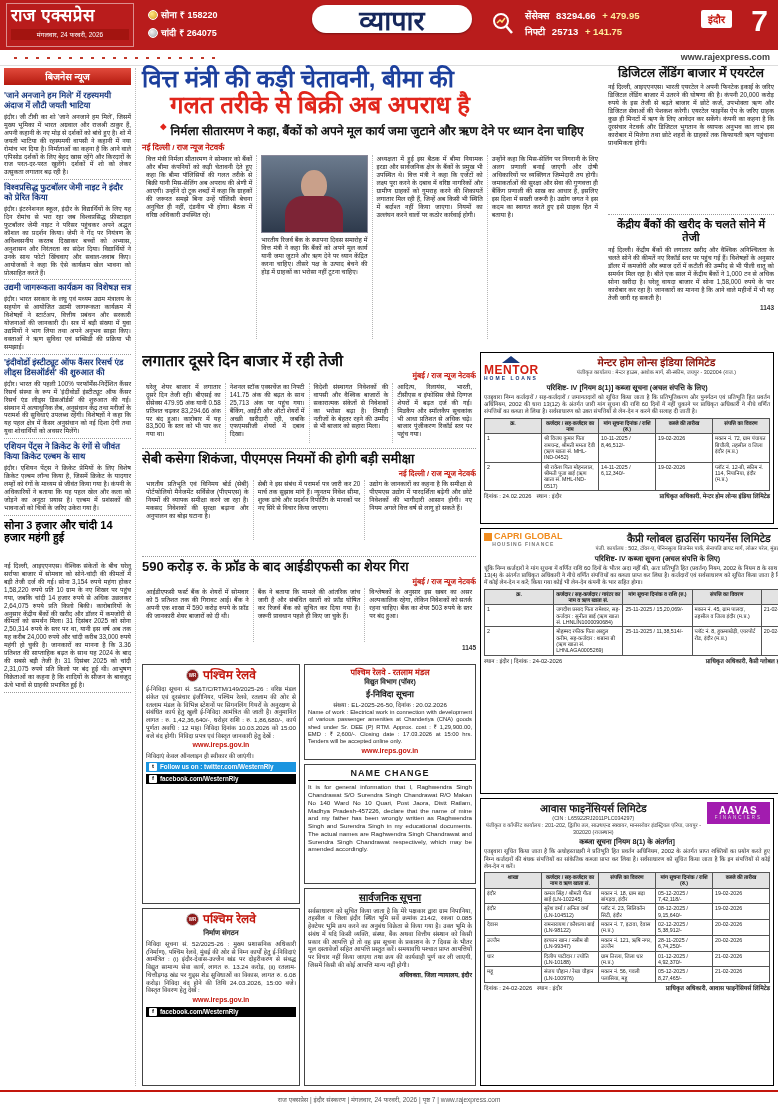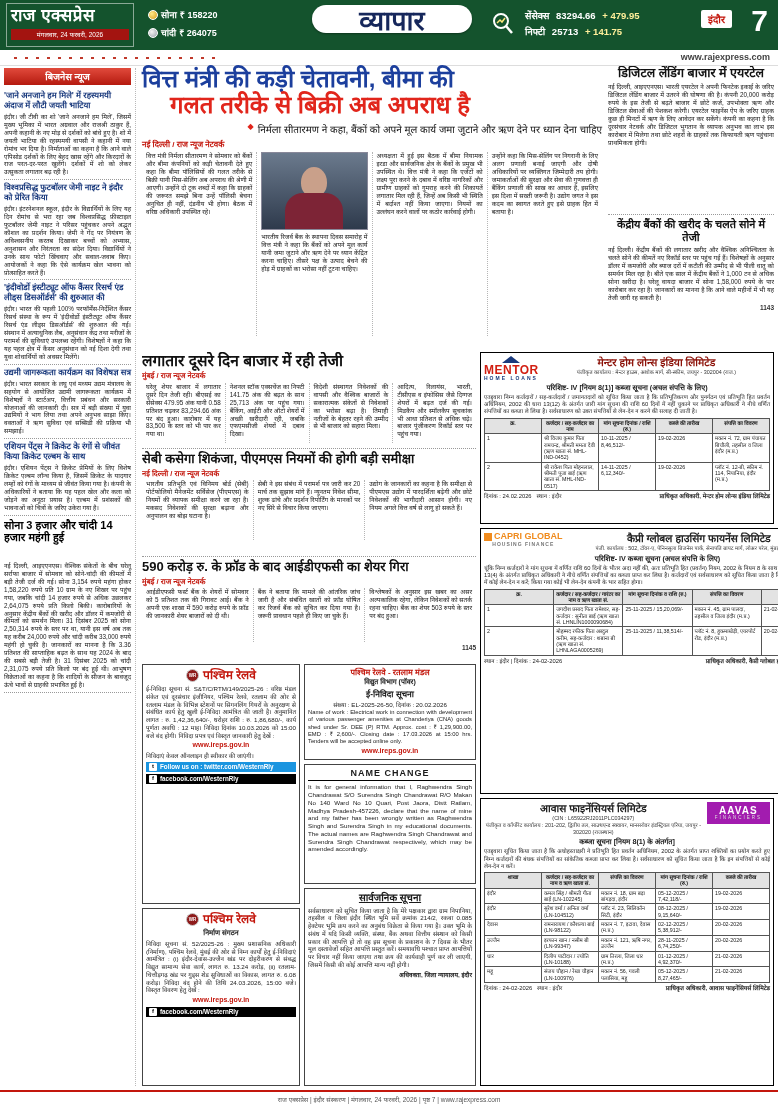--- a/index.html
+++ b/index.html
@@ -1,21 +1,21 @@
 <!DOCTYPE html>
 <html><head>
 <meta charset="utf-8">
 <style>
 *{margin:0;padding:0;box-sizing:border-box}
 html,body{background:#888}
 .page{position:relative;width:778px;height:1108px;margin:0 auto;background:#fff;
   font-family:"Liberation Sans",sans-serif;color:#1a1a1a;overflow:hidden}
 
 
-.hd{position:absolute;left:0;top:0;width:778px;height:50px;background:#14532d}
+.hd{position:absolute;left:0;top:0;width:778px;height:50px;background:#b91c1c}
 .hd-logo{position:absolute;left:6px;top:3px;width:128px;height:44px;border:1px solid rgba(255,255,255,.5);padding:2px 4px}
 .hd-logo-t{font-size:17px;font-weight:800;color:#fff;letter-spacing:.5px;line-height:1.2}
 .hd-date{margin-top:3px;background:#a31410;color:#fff;font-size:6.5px;padding:1px 3px;text-align:center}
 .hd-metal{position:absolute;left:148px;color:#fff;font-size:9px;font-weight:700;display:flex;align-items:center;gap:3px}
 .coin{width:10px;height:10px;border-radius:50%;display:inline-block;border:1px solid #fff}
 .coin.gold{background:radial-gradient(circle at 35% 35%,#ffe98a,#d79a18)}
 .coin.silver{background:radial-gradient(circle at 35% 35%,#f4f4f4,#9aa0a8)}
 .hd-center{position:absolute;left:312px;top:5px;width:160px;height:28px;background:#fff;border-radius:14px;
   display:flex;align-items:center;justify-content:center;box-shadow:0 1px 2px rgba(0,0,0,.35)}
 .hd-center span{font-size:27px;font-weight:800;color:#16275b}
@@ -37,36 +37,36 @@
 .lc-head{background:linear-gradient(180deg,#e14a3c,#b51a0f);color:#fff;text-align:center;font-size:9.5px;font-weight:800;padding:2px 0;margin-bottom:3px}
 .lc-art{border-bottom:1px dotted #999;padding:3px 0}
 .lc-h{font-size:8.3px;font-weight:800;color:#1a3a7d;line-height:1.2;margin-bottom:2px}
 .lc-b{font-size:6.3px;line-height:1.26;text-align:justify;color:#222}
 .gold-h{font-size:11px;font-weight:800;color:#000;line-height:1.15;margin-bottom:18px}
 
 
 .lead{position:absolute;left:142px;top:66px;width:460px}
 .lead-h1{font-size:24px;font-weight:800;color:#1c3f9d;line-height:1.08}
 .lead-h2{font-size:24px;font-weight:800;color:#e1251b;line-height:1.08;margin-left:28px}
-.lead-sub{display:flex;justify-content:flex-end;gap:4px;font-size:10px;font-weight:400;color:#111;margin:4px 0 2px}
+.lead-sub{display:flex;justify-content:center;gap:4px;font-size:12px;font-weight:700;color:#111;margin:4px 0 2px}
 .lead-sub::before{content:"◆";color:#e1251b;font-size:8px}
 .lead-by{font-size:8px;font-weight:700;color:#c3170d;margin:1px 0 3px}
 .lead-body{display:flex;height:184px;overflow:hidden}
 .lcol{flex:1;padding:0 4px;font-size:6.3px;line-height:1.27;text-align:justify}
 .lcol + .lcol{border-left:1px dotted #b5b5b5}
 .photo{width:100%;height:78px;margin-bottom:3px;position:relative;overflow:hidden;border:1px solid #889;
   background:linear-gradient(180deg,#6b7a8d,#2e3a4c)}
 .photo::before{content:"";position:absolute;left:50%;top:14px;width:26px;height:30px;margin-left:-13px;border-radius:50% 50% 45% 45%;background:#c9a08a}
 .photo::after{content:"";position:absolute;left:50%;top:40px;width:58px;height:44px;margin-left:-29px;border-radius:18px 18px 0 0;background:#7d2436}
 
 
 .story{position:absolute;font-size:6.3px;line-height:1.27;text-align:justify}
 .st-h{font-size:12.5px;font-weight:800;color:#111;text-align:center;line-height:1.15;margin-bottom:3px}
 .st-h.small{font-size:11px}
-.st-by{font-size:7.5px;font-weight:700;color:#c3170d;margin-bottom:2px;text-align:left}
+.st-by{font-size:7.5px;font-weight:700;color:#c3170d;margin-bottom:2px;text-align:right}
 .adno{text-align:right;font-size:6.5px;font-weight:700;color:#333;margin-top:2px}
 
 
 .mid-h{font-size:15.5px;font-weight:800;color:#111;line-height:1.1;margin-bottom:2px}
 .mid-h2{font-size:13px;font-weight:800;color:#111;line-height:1.15;margin-bottom:2px}
 .colrow{display:flex;overflow:hidden}
 .colrow>div{flex:1;padding:0 4px;font-size:6.3px;line-height:1.27;text-align:justify}
 .colrow>div+div{border-left:1px dotted #b5b5b5}
 
 
@@ -172,26 +172,26 @@
     <div>
         <article class="lc-art">
         <h3 class="lc-h">'जाने अनजाने हम मिले' में रहस्यमयी अंदाज में लौटी जयती भाटिया</h3>
         <p class="lc-b">इंदौर। जी टीवी का शो 'जाने अनजाने हम मिले', जिसमें मुख्य भूमिका में भारत अग्रवाल और राजश्री ठाकुर हैं, अपनी कहानी के नए मोड़ से दर्शकों को बांधे हुए है। शो में जयती भाटिया की रहस्यमयी वापसी ने कहानी में नया रोमांच भर दिया है। निर्माताओं का कहना है कि आने वाले एपिसोड दर्शकों के लिए बेहद खास रहेंगे और किरदारों के राज परत-दर-परत खुलेंगे। दर्शकों में शो को लेकर उत्सुकता लगातार बढ़ रही है।</p>
       </article>
         <article class="lc-art">
         <h3 class="lc-h">विश्वप्रसिद्ध फुटबॉलर जेमी नाइट ने इंदौर को प्रेरित किया</h3>
         <p class="lc-b">इंदौर। इंटरनेशनल स्कूल, इंदौर के विद्यार्थियों के लिए यह दिन रोमांच से भरा रहा जब विश्वप्रसिद्ध फ्रीस्टाइल फुटबॉलर जेमी नाइट ने परिसर पहुंचकर अपने अद्भुत कौशल का प्रदर्शन किया। जेमी ने गेंद पर नियंत्रण के अविश्वसनीय करतब दिखाकर बच्चों को अभ्यास, अनुशासन और निरंतरता का संदेश दिया। विद्यार्थियों ने उनके साथ फोटो खिंचवाए और सवाल-जवाब किए। आयोजकों ने कहा कि ऐसे कार्यक्रम खेल भावना को प्रोत्साहित करते हैं।</p>
       </article>
         <article class="lc-art">
+        <h3 class="lc-h">उद्यमी जागरूकता कार्यक्रम का विशेषज्ञ सत्र</h3>
+        <p class="lc-b">इंदौर। भारत सरकार के लघु एवं मध्यम उद्यम मंत्रालय के सहयोग से आयोजित उद्यमी जागरूकता कार्यक्रम में विशेषज्ञों ने स्टार्टअप, वित्तीय प्रबंधन और सरकारी योजनाओं की जानकारी दी। सत्र में बड़ी संख्या में युवा उद्यमियों ने भाग लिया तथा अपने अनुभव साझा किए। वक्ताओं ने ऋण सुविधा एवं सब्सिडी की प्रक्रिया भी समझाई।</p>
+      </article>
+        <article class="lc-art">
         <h3 class="lc-h">'इंदीवोर्डो इंस्टीट्यूट ऑफ कैंसर रिसर्च एंड लीड्स डिसऑर्डर्स' की शुरुआत की</h3>
         <p class="lc-b">इंदौर। भारत की पहली 100% परफॉर्मेंस-निर्देशित कैंसर रिसर्च संस्था के रूप में 'इंदीवोर्डो इंस्टीट्यूट ऑफ कैंसर रिसर्च एंड लीड्स डिसऑर्डर्स' की शुरुआत की गई। संस्थान में अत्याधुनिक लैब, अनुसंधान केंद्र तथा मरीजों के परामर्श की सुविधाएं उपलब्ध रहेंगी। विशेषज्ञों ने कहा कि यह पहल क्षेत्र में कैंसर अनुसंधान को नई दिशा देगी तथा युवा शोधार्थियों को अवसर मिलेंगे।</p>
-      </article>
-        <article class="lc-art">
-        <h3 class="lc-h">उद्यमी जागरूकता कार्यक्रम का विशेषज्ञ सत्र</h3>
-        <p class="lc-b">इंदौर। भारत सरकार के लघु एवं मध्यम उद्यम मंत्रालय के सहयोग से आयोजित उद्यमी जागरूकता कार्यक्रम में विशेषज्ञों ने स्टार्टअप, वित्तीय प्रबंधन और सरकारी योजनाओं की जानकारी दी। सत्र में बड़ी संख्या में युवा उद्यमियों ने भाग लिया तथा अपने अनुभव साझा किए। वक्ताओं ने ऋण सुविधा एवं सब्सिडी की प्रक्रिया भी समझाई।</p>
       </article>
         <article class="lc-art">
         <h3 class="lc-h">एशियन पेंट्स ने क्रिकेट के रंगों से जीवंत किया क्रिकेट एल्बम के साथ</h3>
         <p class="lc-b">इंदौर। एशियन पेंट्स ने क्रिकेट प्रेमियों के लिए विशेष क्रिकेट एल्बम लॉन्च किया है, जिसमें क्रिकेट के यादगार लम्हों को रंगों के माध्यम से जीवंत किया गया है। कंपनी के अधिकारियों ने बताया कि यह पहल खेल और कला को जोड़ने का अनूठा प्रयास है। एल्बम में प्रशंसकों की भावनाओं को चित्रों के जरिए उकेरा गया है।</p>
       </article>
       </div>
     <article class="lc-art">
       <h3 class="gold-h">सोना 3 हजार और चांदी 14 हजार महंगी हुई</h3>
       <p class="lc-b">नई दिल्ली, आइएएनएस। वैश्विक संकेतों के बीच घरेलू सर्राफा बाजार में सोमवार को सोने-चांदी की कीमतों में बड़ी तेजी दर्ज की गई। सोना 3,154 रुपये महंगा होकर 1,58,220 रुपये प्रति 10 ग्राम के नए शिखर पर पहुंच गया, जबकि चांदी 14 हजार रुपये से अधिक उछलकर 2,64,075 रुपये प्रति किलो बिकी। कारोबारियों के अनुसार केंद्रीय बैंकों की खरीद और डॉलर में कमजोरी से कीमतों को समर्थन मिला। 31 दिसंबर 2025 को सोना 2,50,314 रुपये के स्तर पर था, यानी इस वर्ष अब तक यह करीब 24,000 रुपये और चांदी करीब 33,000 रुपये महंगी हो चुकी है। जानकारों का मानना है कि 3.36 प्रतिशत की साप्ताहिक बढ़त के साथ यह 2024 के बाद की सबसे बड़ी तेजी है। 31 दिसंबर 2025 को चांदी 2,31,075 रुपये प्रति किलो पर बंद हुई थी। आभूषण विक्रेताओं का कहना है कि शादियों के सीजन के बावजूद ऊंचे भावों से ग्राहकी प्रभावित हुई है।</p>
     </article>

